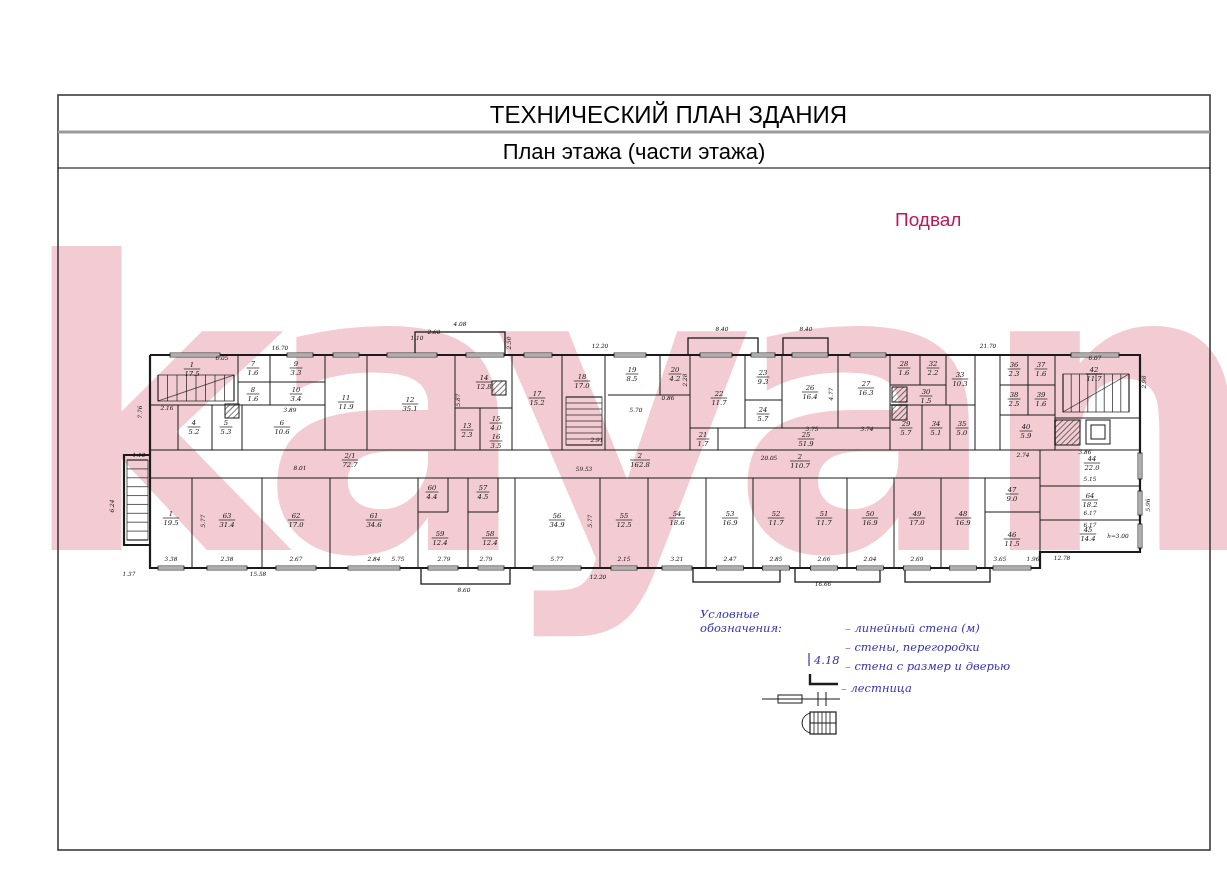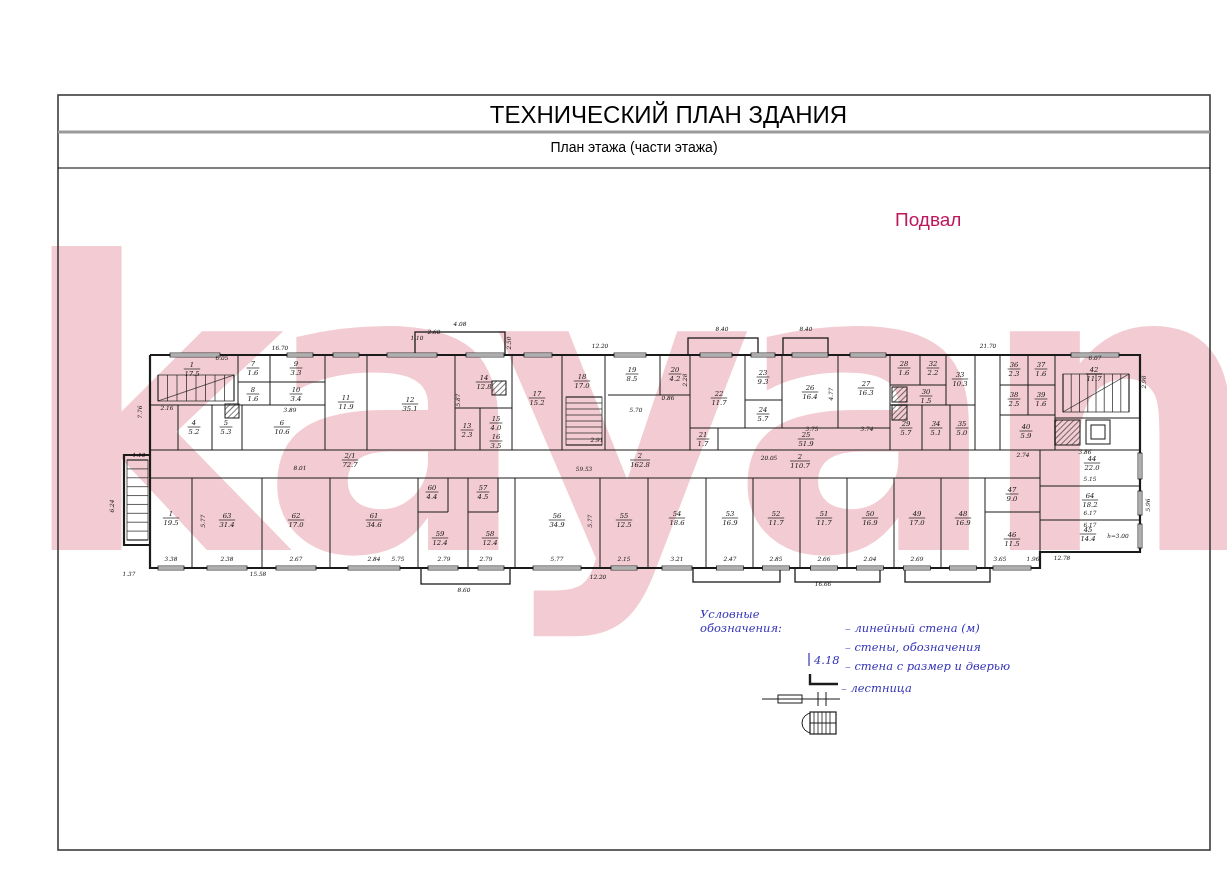--- a/index.html
+++ b/index.html
@@ -5,21 +5,21 @@
   html,body{margin:0;padding:0;background:#fff;}
   .page{position:relative;width:1227px;height:870px;background:#fff;overflow:hidden;
         font-family:"Liberation Sans",sans-serif;}
   .watermark{position:absolute;left:18px;top:212px;width:1160px;height:470px;
         font-family:"DejaVu Sans",sans-serif;font-weight:bold;font-size:400px;line-height:1;
         letter-spacing:-24px;color:#f2ccd2;user-select:none;pointer-events:none;z-index:1;}
   svg.plan{position:absolute;left:0;top:0;z-index:2;}
   .doc-title{position:absolute;left:58px;top:101px;width:1221px;text-align:center;
         font-size:24px;color:#000;z-index:3;}
   .doc-subtitle{position:absolute;left:58px;top:139px;width:1152px;text-align:center;
-        font-size:14px;color:#000;z-index:3;}
+        font-size:22px;color:#000;z-index:3;}
   .floor-label{position:absolute;left:895px;top:209px;font-size:19px;color:#be185d;z-index:3;}
   .legend{position:absolute;left:0;top:0;z-index:3;color:#3434b8;
         font-family:"DejaVu Serif",serif;font-style:italic;font-size:11.5px;}
   .legend .head{position:absolute;left:688px;top:607px;margin-left:12px;}
   .lg-txt{position:absolute;white-space:nowrap;}
   .lg-sym{position:absolute;margin-top:32px;}
   
   .w{stroke:#1b1b1b;stroke-width:1;fill:none;}
   .t{stroke:#1b1b1b;stroke-width:.7;fill:none;}
   .o{stroke:#1b1b1b;stroke-width:2.2;fill:none;}
@@ -646,21 +646,21 @@
         <text x="8" y="12" fill="#3434b8" font-size="11.5" font-style="italic" font-family="DejaVu Serif, serif">4.18</text>
         </svg>
     </div>
     <div class="lg-txt" style="left:845px;top:621px;">– линейный стена (м)</div>
 
     <div class="lg-sym" style="left:806px;top:640px;">
       <svg width="36" height="16">
           <polyline points="4,2 4,12 32,12" fill="none" stroke="#1b1b1b" stroke-width="2.4"></polyline>
         </svg>
     </div>
-    <div class="lg-txt" style="left:845px;top:640px;">– стены, обозначения</div>
+    <div class="lg-txt" style="left:845px;top:640px;">– стены, перегородки</div>
 
     <div class="lg-sym" style="left:762px;top:659px;">
       <svg width="78" height="16">
         <line x1="0" y1="8" x2="78" y2="8" stroke="#1b1b1b" stroke-width="1.2"></line>
         <rect x="16" y="4" width="24" height="8" fill="#fff" stroke="#1b1b1b" stroke-width="1"></rect>
         <line x1="16" y1="8" x2="40" y2="8" stroke="#1b1b1b" stroke-width="1"></line>
         <line x1="56" y1="1" x2="56" y2="15" stroke="#1b1b1b" stroke-width="1"></line>
         <line x1="64" y1="1" x2="64" y2="15" stroke="#1b1b1b" stroke-width="1"></line>
       </svg>
     </div>

